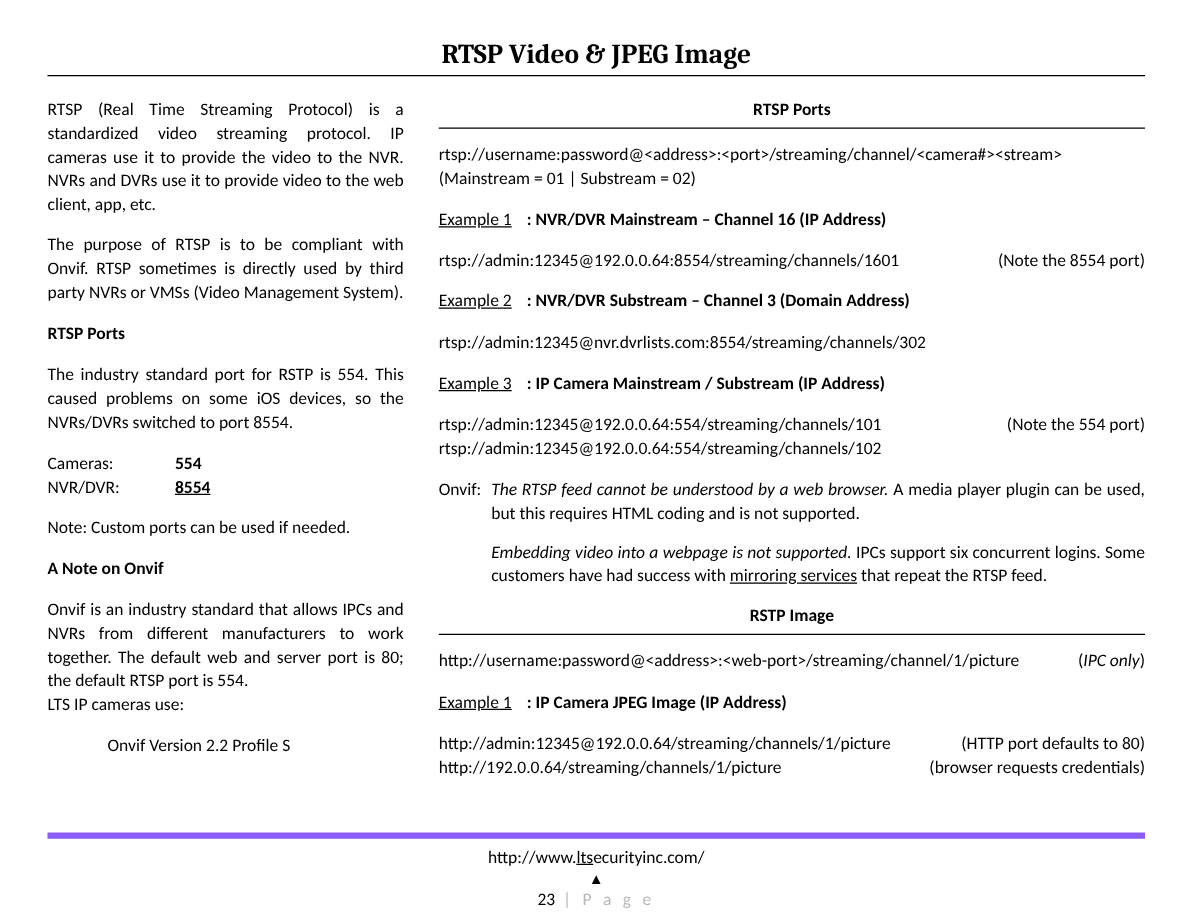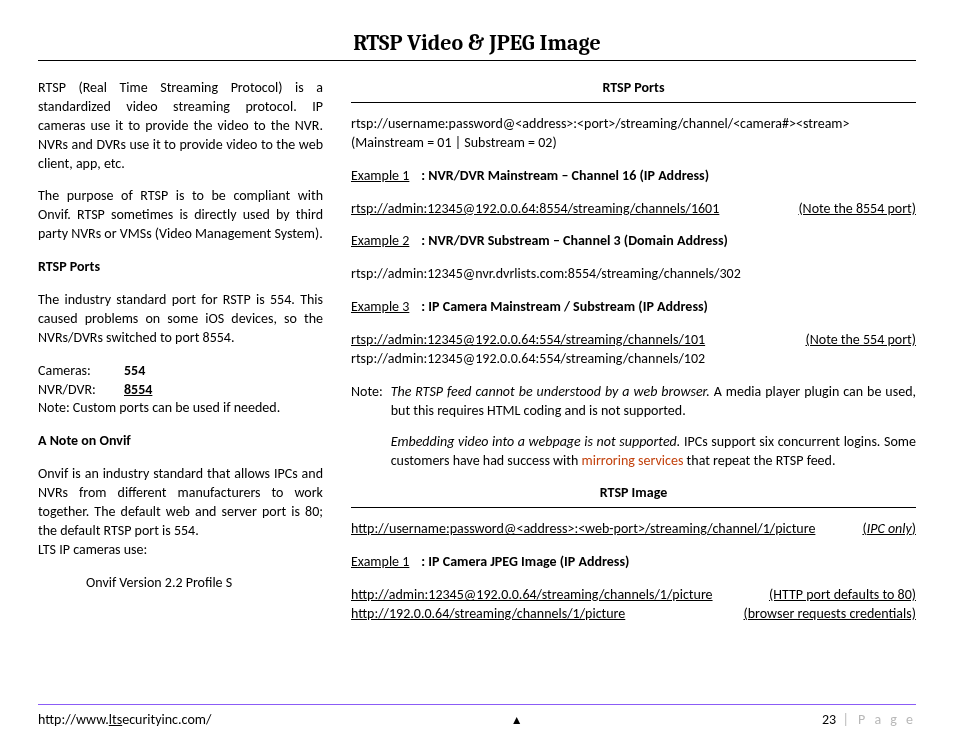--- a/index.html
+++ b/index.html
@@ -32,51 +32,52 @@
     font-size: 14px;
     line-height: 1.35;
   }
   .col-left { width: 285px; }
   .col-right { flex: 1; }
 
   .justify { text-align: justify; text-justify: inter-word; }
   .para { margin: 0 0 14px 0; }
   .hcenter { font-weight: 700; margin: 4px 0 14px 0; }
 
-  .ports-table { display: flex; gap: 16px; }
+  .ports-table { display: flex; gap: 32px; margin-bottom: 14px; }
   .ports-table .lab { width: 70px; }
   .ports-table .val { font-weight: 700; }
   .ports-table .uline { text-decoration: underline; }
 
   .indent { margin-left: 48px; }
 
   .subhead { border-bottom: 1px solid #000; padding-bottom: 4px; margin-bottom: 12px; }
   .subhead .t { text-align: center; font-weight: 700; }
 
-  .row-split { display: flex; justify-content: flex-start; gap: 20px; text-decoration: underline; }
+  .row-split { display: flex; justify-content: flex-start; gap: 20px; }
   .row-split .l { flex: 1; }
   .row-split .r { white-space: nowrap; }
 
   .ex b { font-weight: 700; margin-left: 12px; }
   .ex .num { text-decoration: underline; font-weight: 400; }
 
   .note-block { display: flex; gap: 8px; }
   .note-block .nl { }
   .note-block .nc { flex: 1; text-align: justify; }
   .italic { font-style: italic; }
-  .link { color: #c2410c; }
+  .link { color: #000000; text-decoration: underline; }
 
   .footer {
-    border-top: 1px solid #8b5cf6;
+    border-top: 5px solid #8b5cf6;
     margin-top: 10px;
     padding-top: 6px;
     display: flex;
     justify-content: space-between;
     font-size: 14px;
     align-items: center;
+    flex-direction: column;
   }
   .footer .mid {
     flex: 1;
     text-align: center;
     font-size: 14px;
   }
   .footer .grey { color: #b8b8b8; letter-spacing: 3px; }
   .footer .uline { text-decoration: underline; }
   .tri { font-size: 12px; }
 </style>
@@ -140,33 +141,33 @@
       <p class="para ex">
         <span class="num">Example 3</span><b>: IP Camera Mainstream / Substream (IP Address)</b>
       </p>
       <div class="row-split">
         <div class="l">rtsp://admin:12345@192.0.0.64:554/streaming/channels/101</div>
         <div class="r">(Note the 554 port)</div>
       </div>
       <div class="para">rtsp://admin:12345@192.0.0.64:554/streaming/channels/102</div>
 
       <div class="para note-block">
-        <div class="nl">Note:</div>
+        <div class="nl">Onvif:</div>
         <div class="nc">
           <div style="margin-bottom:12px">
             <span class="italic">The RTSP feed cannot be understood by a web browser.</span><span>  A media player plugin can be used, but this requires HTML coding and is not supported.</span>
           </div>
           <div>
             <span class="italic">Embedding video into a webpage is not supported.</span><span>  IPCs support six concurrent logins.  Some customers have had success with </span><span class="link">mirroring services</span><span> that repeat the RTSP feed.</span>
           </div>
         </div>
       </div>
 
       <div class="subhead" style="margin-top:4px">
-        <div class="t">RTSP Image</div>
+        <div class="t">RSTP Image</div>
       </div>
 
       <div class="para row-split">
         <div class="l">http://username:password@&lt;address&gt;:&lt;web-port&gt;/streaming/channel/1/picture</div>
         <div class="r">(<span class="italic">IPC only</span>)</div>
       </div>
 
       <p class="para ex">
         <span class="num">Example 1</span><b>: IP Camera JPEG Image (IP Address)</b>
       </p>

